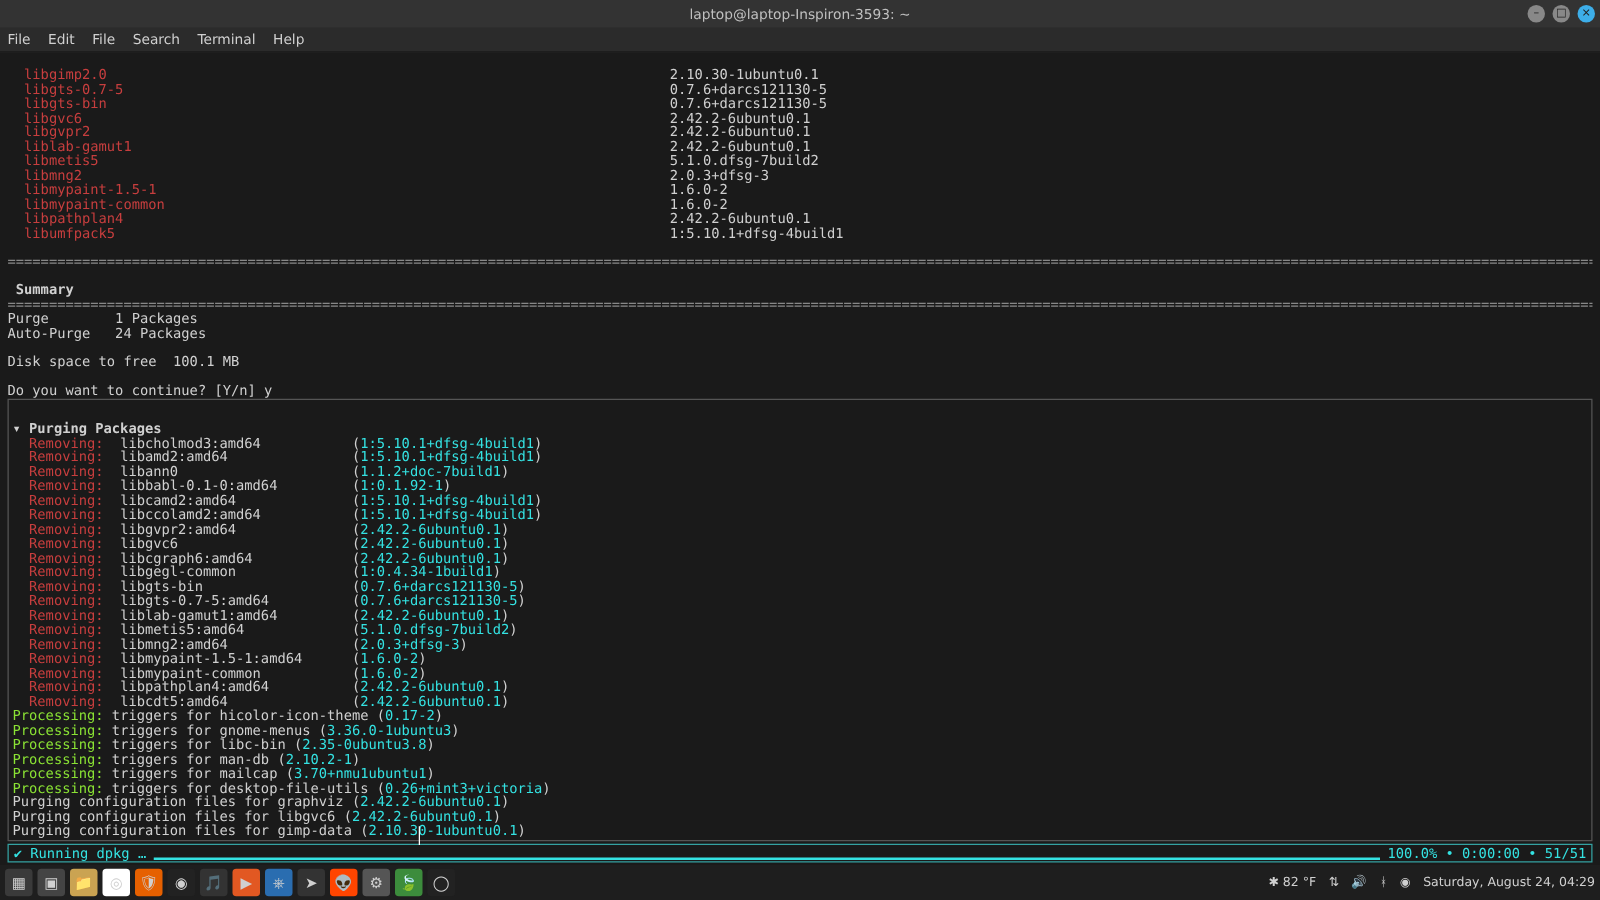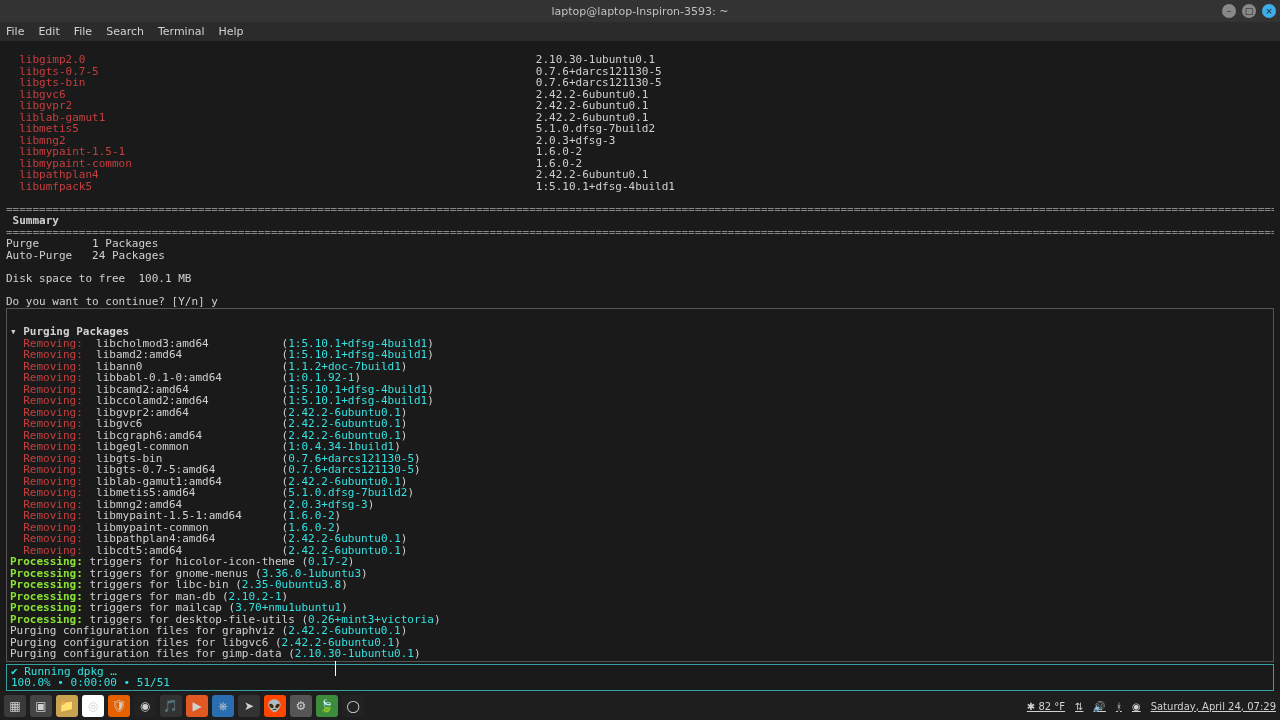--- a/index.html
+++ b/index.html
@@ -54,41 +54,40 @@
   padding: 12px 6px;
   overflow: hidden;
   line-height: 11.5px;
   font-size: 11px;
   white-space: pre;
 }
 .row { display: flex; }
 .pkg-red { color: #c73e3e; }
 .ver-col { color: #d0d0d0; }
 .divider { color: #888; letter-spacing: 0px; overflow:hidden; }
-.summary-title { font-weight: bold; color: #d0d0d0; }
+.summary-title { font-weight: bold; color: #d0d0d0; margin-top: 11px; }
 .removing { color: #c73e3e; }
-.processing { color: #8ae234; font-weight: bold; }
+.processing { color: #8ae234; font-weight: normal; }
 .version-teal { color: #34e2e2; }
 .finished { color: #8ae234; font-weight: bold; margin-top: 16px; }
 .prompt-user { color: #8ae234; font-weight: bold; }
 .prompt-path { color: #3daee9; font-weight: bold; }
 .box {
   border: 1px solid #555;
   margin: 1px 0;
   padding: 1px 3px;
 }
 .tree-head { font-weight: bold; color: #d0d0d0; margin-top: 16px; }
 .progress-box {
   border: 1px solid #34a2a2;
   margin: 2px 0;
   padding: 1px 4px;
   display: flex;
-  align-items: flex-start;
+  align-items: flex-end;
   color: #34e2e2;
-  flex-direction: column;
 }
 .progress-label { color: #34e2e2; }
 .progress-bar {
   flex: 1;
   height: 2px;
   background: #34e2e2;
   margin: 0 6px;
 }
 .progress-stats { color: #34e2e2; }
 .taskbar {
@@ -108,21 +107,20 @@
   width: 22px; height: 22px;
   border-radius: 3px;
   display: flex; align-items: center; justify-content: center;
   font-size: 12px;
 }
 .tray {
   margin-left: auto;
   display: flex;
   align-items: center;
   gap: 10px;
-  text-decoration: underline;
 }
 .cursor-caret {
   position: absolute;
   width: 1px; height: 15px;
   background: #fff;
 }
 </style>
 </head>
 <body>
 
@@ -162,15 +160,15 @@
   <div class="task-icon" style="background:#ff4500">👽</div>
   <div class="task-icon" style="background:#555">⚙</div>
   <div class="task-icon" style="background:#3c8c3c">🍃</div>
   <div class="task-icon" style="background:#222">◯</div>
   <div class="tray">
     <span>✱ 82 °F</span>
     <span>⇅</span>
     <span>🔊</span>
     <span>ᚼ</span>
     <span>◉</span>
-    <span>Saturday, April 24, 07:29</span>
+    <span>Saturday, August 24, 04:29</span>
   </div>
 </div>
 
 </body></html>

